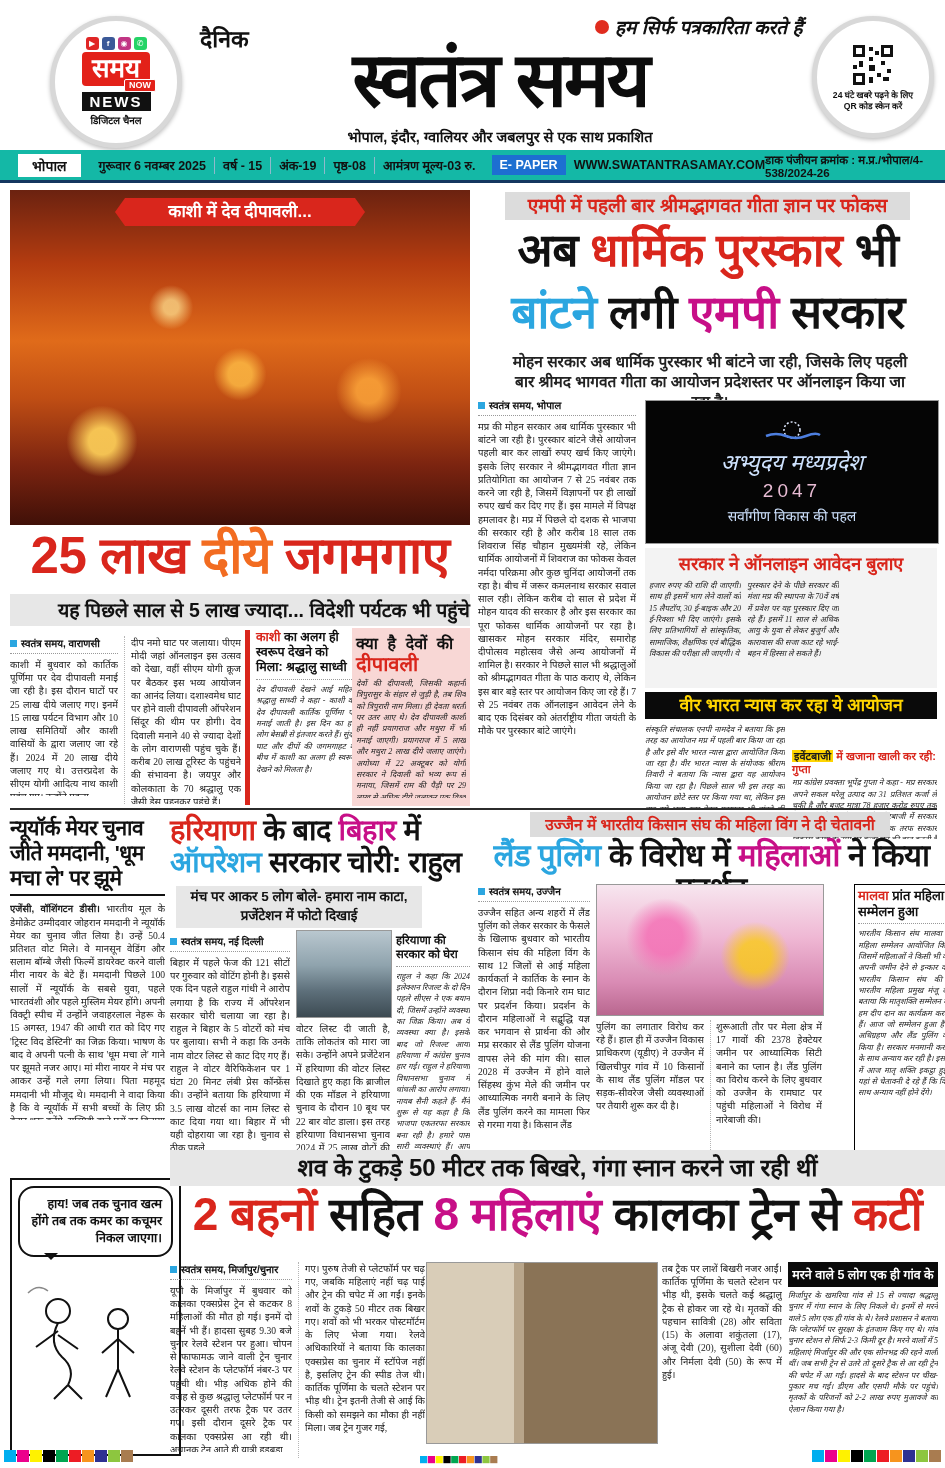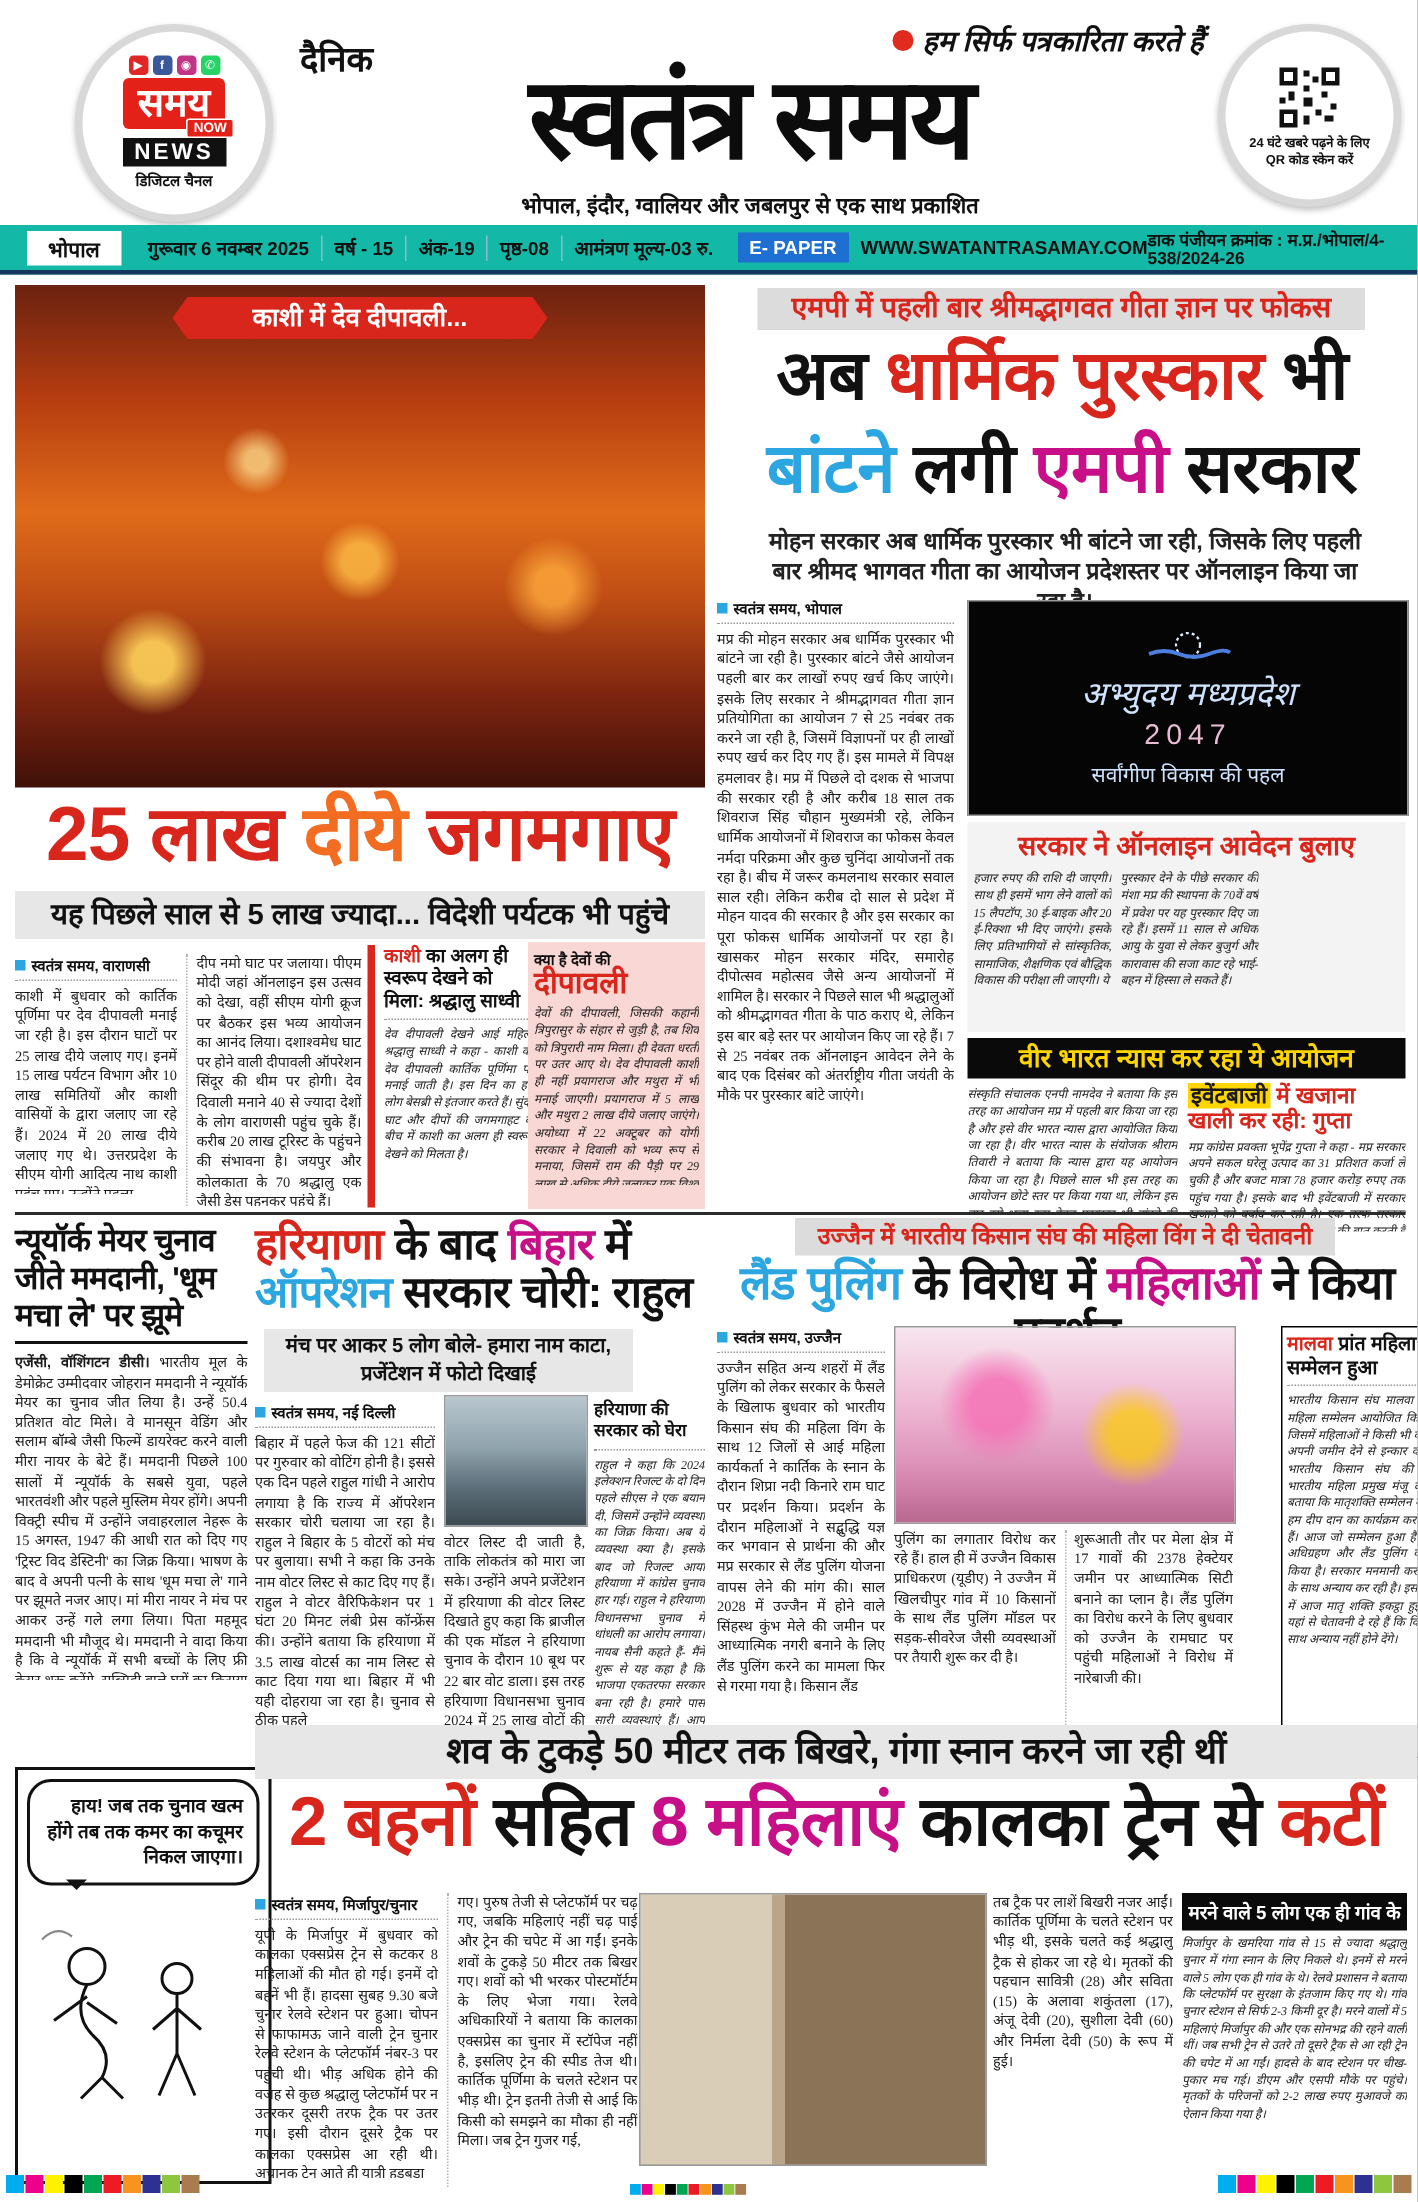--- a/index.html
+++ b/index.html
@@ -134,39 +134,39 @@
     <span class="d-item" style="border-right:none;">आमंत्रण मूल्य-03 रु.</span>
     <span class="epaper">E- PAPER</span>
     <span style="font-weight:900;">WWW.SWATANTRASAMAY.COM</span>
     <span style="margin-left:auto;margin-right:10px;font-size:11.5px;">डाक पंजीयन क्रमांक : म.प्र./भोपाल/4-538/2024-26</span>
   </div>
 
   <div class="abs ph-kashi" style="left:10px;top:190px;width:460px;height:335px;">
     <div class="ribbon" style="width:250px;height:28px;line-height:28px;margin:8px auto 0;font-size:17px;">काशी में देव दीपावली...</div>
   </div>
   <div class="abs hl" style="left:10px;top:530px;width:460px;text-align:center;font-size:51px;line-height:1;"><span style="color: rgb(217, 38, 28);">25 लाख </span><span style="color: rgb(242, 108, 33);">दीये</span><span style="color: rgb(217, 38, 28);"> जगमगाए</span></div>
-  <div class="abs graybar" style="left:10px;top:594px;width:460px;height:32px;line-height:32px;font-size:19.5px;">यह पिछले साल से 5 लाख ज्यादा... विदेशी पर्यटक भी पहुंचे</div>
+  <div class="abs graybar" style="left:10px;top:594px;width:460px;height:32px;line-height:32px;font-size:19.5px;text-align:right;">यह पिछले साल से 5 लाख ज्यादा... विदेशी पर्यटक भी पहुंचे</div>
 
   <div class="abs" style="left:10px;top:636px;width:108px;height:168px;">
     <div class="byline">
         <span class="bsq"></span>
         <span>स्वतंत्र समय, वाराणसी</span>
       </div>
     <div class="bt" style="height:138px;">काशी में बुधवार को कार्तिक पूर्णिमा पर देव दीपावली मनाई जा रही है। इस दौरान घाटों पर 25 लाख दीये जलाए गए। इनमें 15 लाख पर्यटन विभाग और 10 लाख समितियों और काशी वासियों के द्वारा जलाए जा रहे हैं। 2024 में 20 लाख दीये जलाए गए थे। उत्तरप्रदेश के सीएम योगी आदित्य नाथ काशी पहुंच गए। उन्होंने पहला</div>
   </div>
   <div class="abs bt vsep" style="left:124px;top:636px;width:110px;height:168px;padding-left:6px;">दीप नमो घाट पर जलाया। पीएम मोदी जहां ऑनलाइन इस उत्सव को देखा, वहीं सीएम योगी क्रूज पर बैठकर इस भव्य आयोजन का आनंद लिया। दशाश्वमेध घाट पर होने वाली दीपावली ऑपरेशन सिंदूर की थीम पर होगी। देव दिवाली मनाने 40 से ज्यादा देशों के लोग वाराणसी पहुंच चुके हैं। करीब 20 लाख टूरिस्ट के पहुंचने की संभावना है। जयपुर और कोलकाता के 70 श्रद्धालु एक जैसी ड्रेस पहनकर पहुंचे हैं।</div>
 
   <div class="abs" style="left:245px;top:630px;width:100px;height:175px;border-left:5px solid #d9261c;padding-left:6px;">
     <div style="font-weight:900;font-size:12.5px;line-height:1.2;"><span style="color: rgb(217, 38, 28);">काशी</span><span style="color: rgb(17, 17, 17);"> का अलग ही स्वरूप देखने को मिला: श्रद्धालु साध्वी</span></div>
     <div class="boxline"></div>
     <div class="bt-sm" style="height:110px;">देव दीपावली देखने आई महिला श्रद्धालु साध्वी ने कहा - काशी की देव दीपावली कार्तिक पूर्णिमा पर मनाई जाती है। इस दिन का हम लोग बेसब्री से इंतजार करते हैं। सुंदर घाट और दीपों की जगमगाहट के बीच में काशी का अलग ही स्वरूप देखने को मिलता है।</div>
   </div>
 
   <div class="abs" style="left:352px;top:628px;width:110px;height:170px;background:#f8d7d5;padding:4px 4px;">
-    <div style="font-weight:900;font-size:10px;">क्या है देवों की</div>
+    <div style="font-weight:900;font-size:16px;font-family:Liberation Mono, monospace;">क्या है देवों की</div>
     <div style="font-weight:900;font-size:20px;color:#d9261c;line-height:1.05;">दीपावली</div>
     <div class="bt-sm" style="height:120px;margin-top:3px;">देवों की दीपावली, जिसकी कहानी त्रिपुरासुर के संहार से जुड़ी है, तब शिव को त्रिपुरारी नाम मिला। ही देवता धरती पर उतर आए थे। देव दीपावली काशी ही नहीं प्रयागराज और मथुरा में भी मनाई जाएगी। प्रयागराज में 5 लाख और मथुरा 2 लाख दीये जलाए जाएंगे। अयोध्या में 22 अक्टूबर को योगी सरकार ने दिवाली को भव्य रूप से मनाया, जिसमें राम की पैड़ी पर 29 लाख से अधिक दीये जलाकर एक विश्व रिकॉर्ड बनाया गया था।</div>
   </div>
 
   <div class="abs kicker" style="left:505px;top:192px;width:405px;height:28px;line-height:28px;font-size:19px;">एमपी में पहली बार श्रीमद्भागवत गीता ज्ञान पर फोकस</div>
   <div class="abs hl" style="left:478px;top:226px;width:460px;text-align:center;font-size:46px;line-height:1.06;"><span style="color: rgb(17, 17, 17);">अब </span><span style="color: rgb(217, 38, 28);">धार्मिक पुरस्कार</span><span style="color: rgb(17, 17, 17);"> भी</span></div>
   <div class="abs hl" style="left:478px;top:288px;width:460px;text-align:center;font-size:46px;line-height:1.06;"><span style="color: rgb(43, 166, 224);">बांटने</span><span style="color: rgb(17, 17, 17);"> लगी </span><span style="color: rgb(199, 15, 135);">एमपी</span><span style="color: rgb(17, 17, 17);"> सरकार</span></div>
   <div class="abs" style="left:505px;top:352px;width:410px;text-align:center;font-weight:bold;font-size:15.5px;line-height:1.3;color:#222;">मोहन सरकार अब धार्मिक पुरस्कार भी बांटने जा रही, जिसके लिए पहली बार श्रीमद भागवत गीता का आयोजन प्रदेशस्तर पर ऑनलाइन किया जा रहा है।</div>
 
   <div class="abs" style="left:478px;top:398px;width:158px;height:408px;">
@@ -192,21 +192,21 @@
     <div style="display:flex;gap:6px;padding:2px 4px;">
       <div class="bt-sm" style="width:92px;height:102px;">हजार रुपए की राशि दी जाएगी। साथ ही इसमें भाग लेने वालों को 15 लैपटॉप, 30 ई-बाइक और 20 ई-रिक्शा भी दिए जाएंगे। इसके लिए प्रतिभागियों से सांस्कृतिक, सामाजिक, शैक्षणिक एवं बौद्धिक विकास की परीक्षा ली जाएगी। ये</div>
       <div class="bt-sm" style="width:92px;height:102px;">पुरस्कार देने के पीछे सरकार की मंशा मप्र की स्थापना के 70वें वर्ष में प्रवेश पर यह पुरस्कार दिए जा रहे हैं। इसमें 11 साल से अधिक आयु के युवा से लेकर बुजुर्ग और कारावास की सजा काट रहे भाई-बहन में हिस्सा ले सकते हैं।</div>
     </div>
   </div>
 
   <div class="abs blackbar" style="left:645px;top:692px;width:292px;height:27px;line-height:27px;font-size:17.5px;">वीर भारत न्यास कर रहा ये आयोजन</div>
   <div class="abs bt-sm" style="left:645px;top:724px;width:140px;height:84px;">संस्कृति संचालक एनपी नामदेव ने बताया कि इस तरह का आयोजन मप्र में पहली बार किया जा रहा है और इसे वीर भारत न्यास द्वारा आयोजित किया जा रहा है। वीर भारत न्यास के संयोजक श्रीराम तिवारी ने बताया कि न्यास द्वारा यह आयोजन किया जा रहा है। पिछले साल भी इस तरह का आयोजन छोटे स्तर पर किया गया था, लेकिन इस बार इसे भव्य रूप देकर पुरस्कार भी बांटने की योजना है।</div>
 
   <div class="abs" style="left:792px;top:722px;width:145px;height:88px;">
-    <div style="font-weight:900;font-size:15px;line-height:1.15;color:#d9261c;">
+    <div style="font-weight:900;font-size:11px;line-height:1.15;color:#d9261c;margin-top:28px;">
       <span style="background:#ffd500;color:#1a1a1a;padding:0 2px;">इवेंटबाजी</span><span> में खजाना खाली कर रही: गुप्ता</span>
     </div>
     <div class="bt-sm" style="height:62px;margin-top:2px;">मप्र कांग्रेस प्रवक्ता भूपेंद्र गुप्ता ने कहा - मप्र सरकार अपने सकल घरेलू उत्पाद का 31 प्रतिशत कर्जा ले चुकी है और बजट मात्रा 78 हजार करोड़ रुपए तक पहुंच गया है। इसके बाद भी इवेंटबाजी में सरकार खजाने को बर्बाद कर रही है। एक तरफ सरकार विकास कार्यों के नाम पर कर्जा लेने की बात करती है और दूसरे तरफ इस तरह के इवेंट पर लाखों रुपए बर्बाद कर रही है। जबकि इस तरह के आयोजन पब्लिक के सहयोग से किए जाने चाहिए। इसमें पब्लिक से भी चंदा लेकर आयोजन कर सकती है, लेकिन धार्मिक आयोजन पर पुरस्कार बांटने की योजना जनता के टैक्स की बर्बादी है।</div>
   </div>
 
   <div class="abs hline" style="left:10px;top:808px;width:927px;"></div>
 
   <div class="abs" style="left:10px;top:816px;width:155px;">
     <div class="hl" style="font-size:21px;line-height:1.18;border-bottom:2px solid #111;padding-bottom:4px;">न्यूयॉर्क मेयर चुनाव जीते ममदानी, 'धूम मचा ले' पर झूमे</div>
     <div class="bt" style="height:218px;margin-top:6px;">

